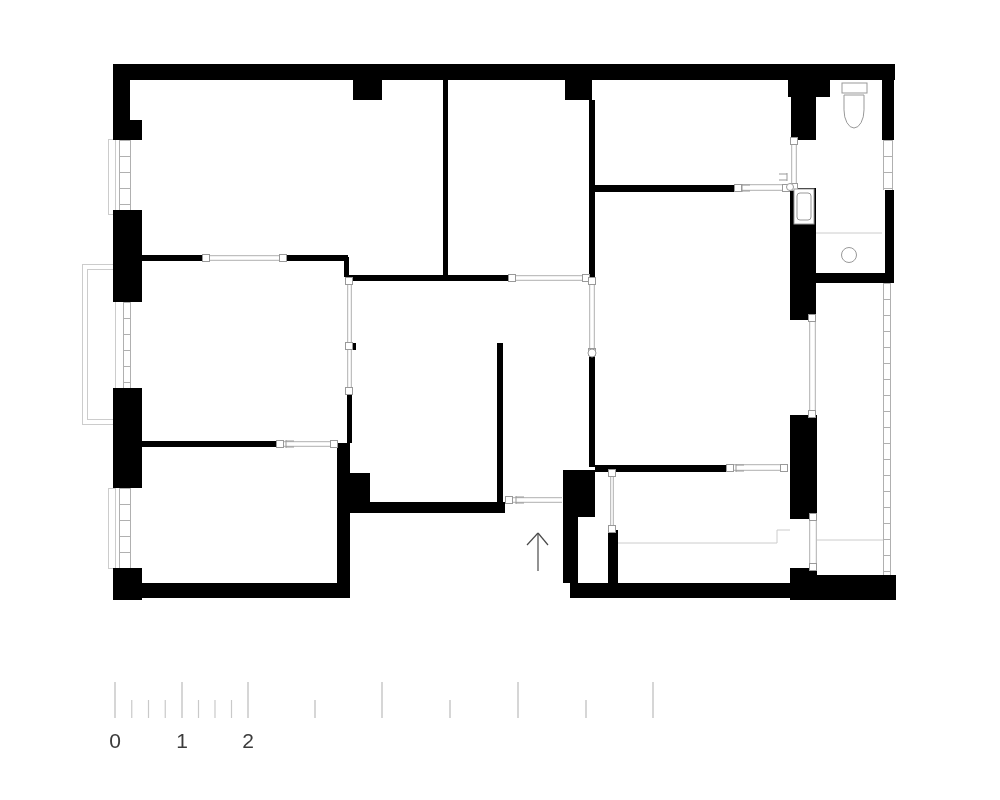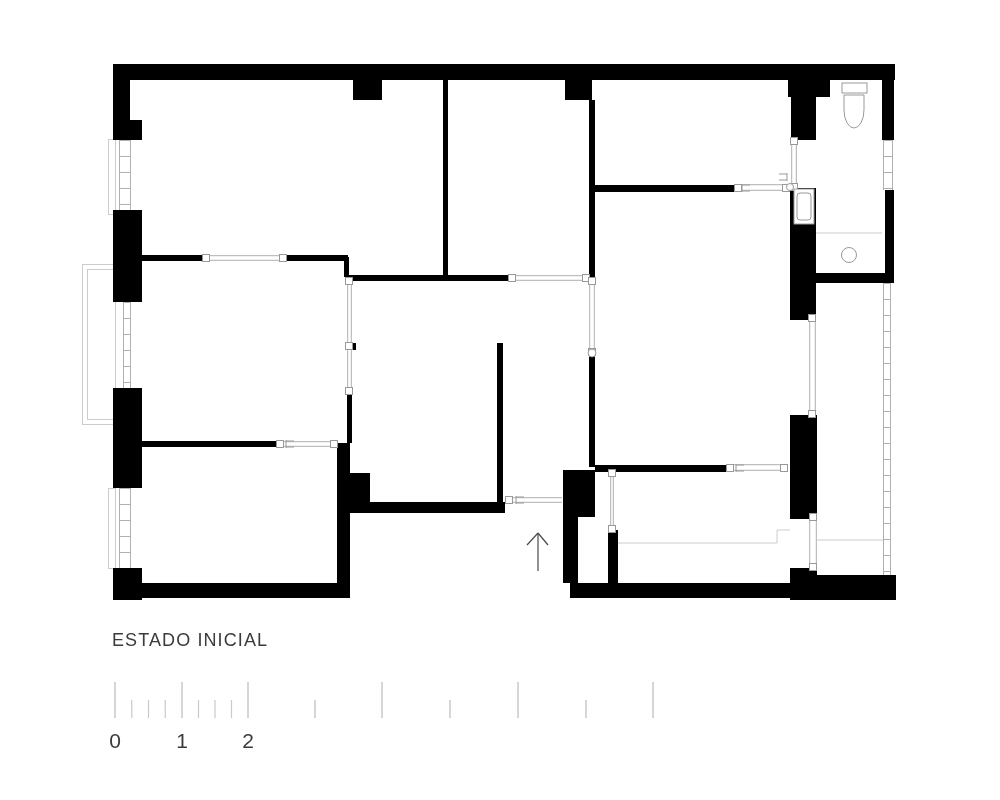--- a/index.html
+++ b/index.html
@@ -224,14 +224,13 @@
         <line x1="148.5" y1="700" x2="148.5" y2="718" stroke="#c9c9c9" stroke-width="1.2"></line>
         <line x1="165.25" y1="700" x2="165.25" y2="718" stroke="#c9c9c9" stroke-width="1.2"></line>
         <line x1="198.5" y1="700" x2="198.5" y2="718" stroke="#c9c9c9" stroke-width="1.2"></line>
         <line x1="215" y1="700" x2="215" y2="718" stroke="#c9c9c9" stroke-width="1.2"></line>
         <line x1="231.5" y1="700" x2="231.5" y2="718" stroke="#c9c9c9" stroke-width="1.2"></line>
         <text x="115" y="748" text-anchor="middle" font-size="21" fill="#3b3b3b" font-family="&quot;Liberation Sans&quot;, sans-serif">0</text>
         <text x="182" y="748" text-anchor="middle" font-size="21" fill="#3b3b3b" font-family="&quot;Liberation Sans&quot;, sans-serif">1</text>
         <text x="248" y="748" text-anchor="middle" font-size="21" fill="#3b3b3b" font-family="&quot;Liberation Sans&quot;, sans-serif">2</text>
       </g>
     </svg>
-  <div class="drawing-title">ESTADO INICIAL</div>
 </div>
 
 </body></html>

